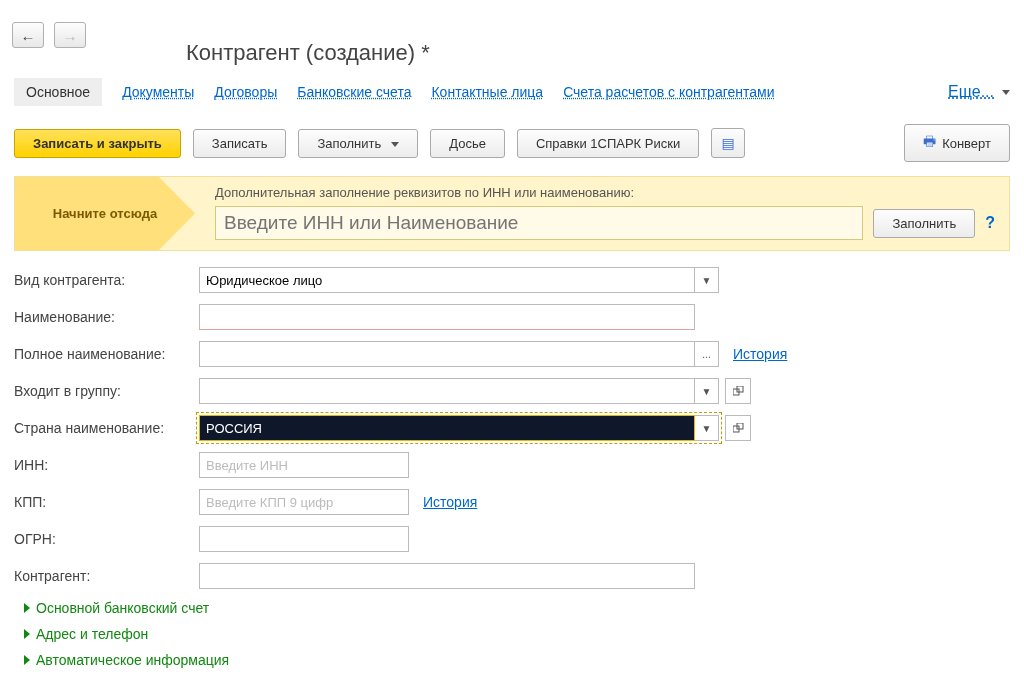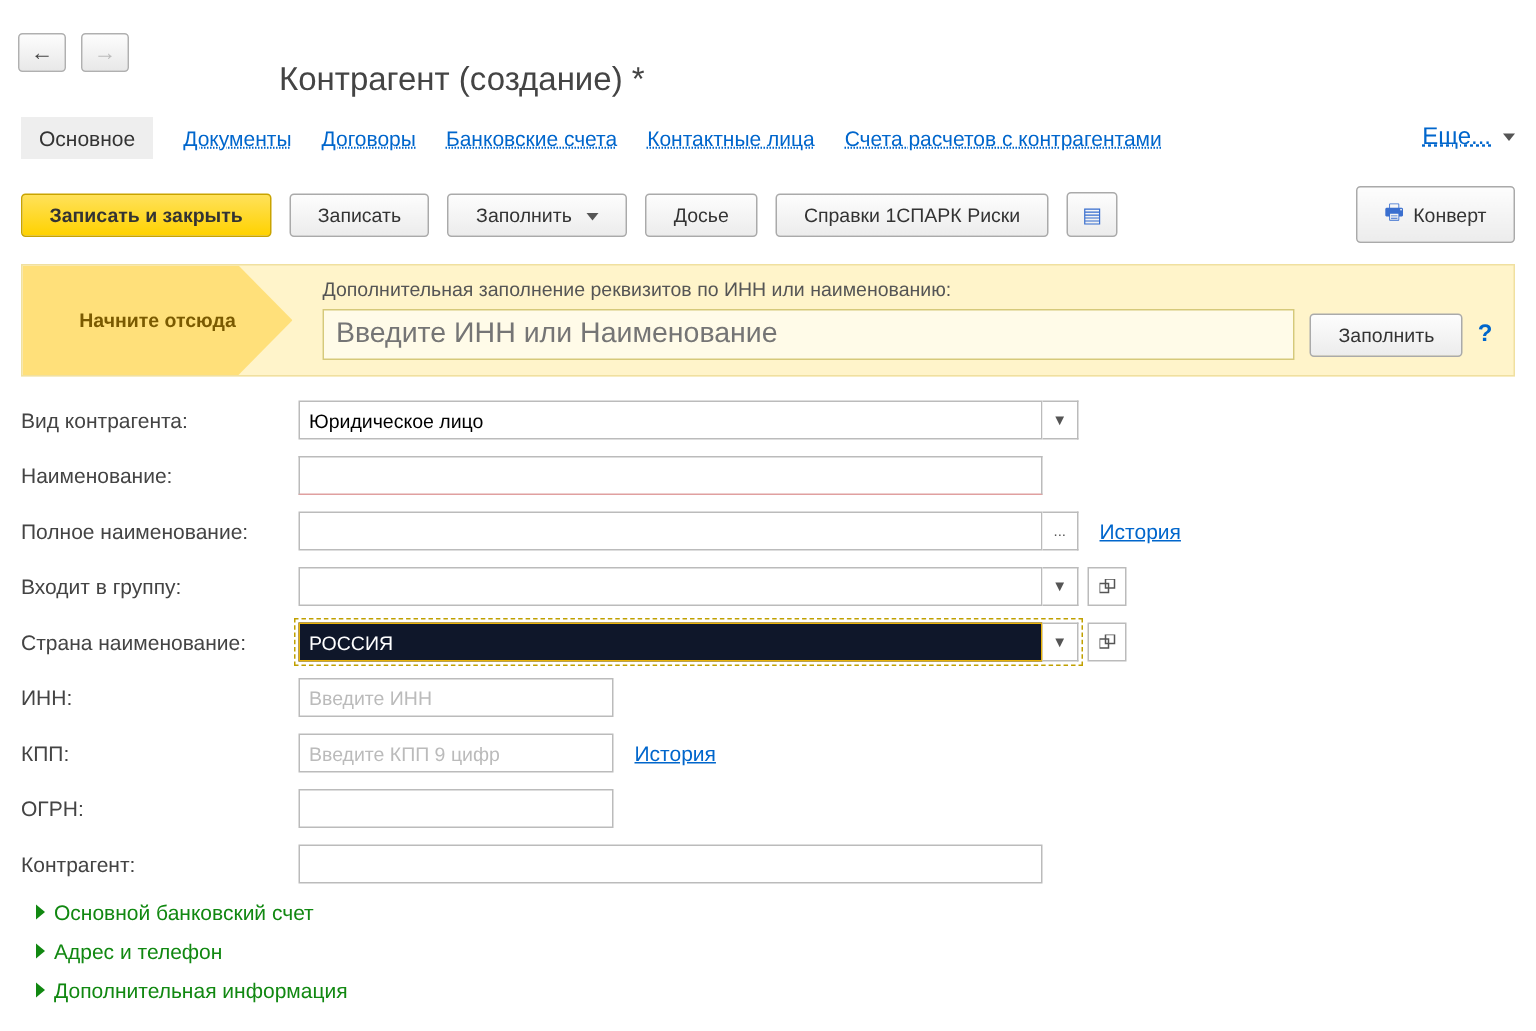--- a/index.html
+++ b/index.html
@@ -362,16 +362,16 @@
   <div class="collapsible">
     <span class="chevron-right"></span>
     <span>Основной банковский счет</span>
   </div>
   <div class="collapsible">
     <span class="chevron-right"></span>
     <span>Адрес и телефон</span>
   </div>
   <div class="collapsible">
     <span class="chevron-right"></span>
-    <span>Дополнительная информация</span>
+    <span>Автоматическое информация</span>
   </div>
 
 </div>
 
 </body></html>

